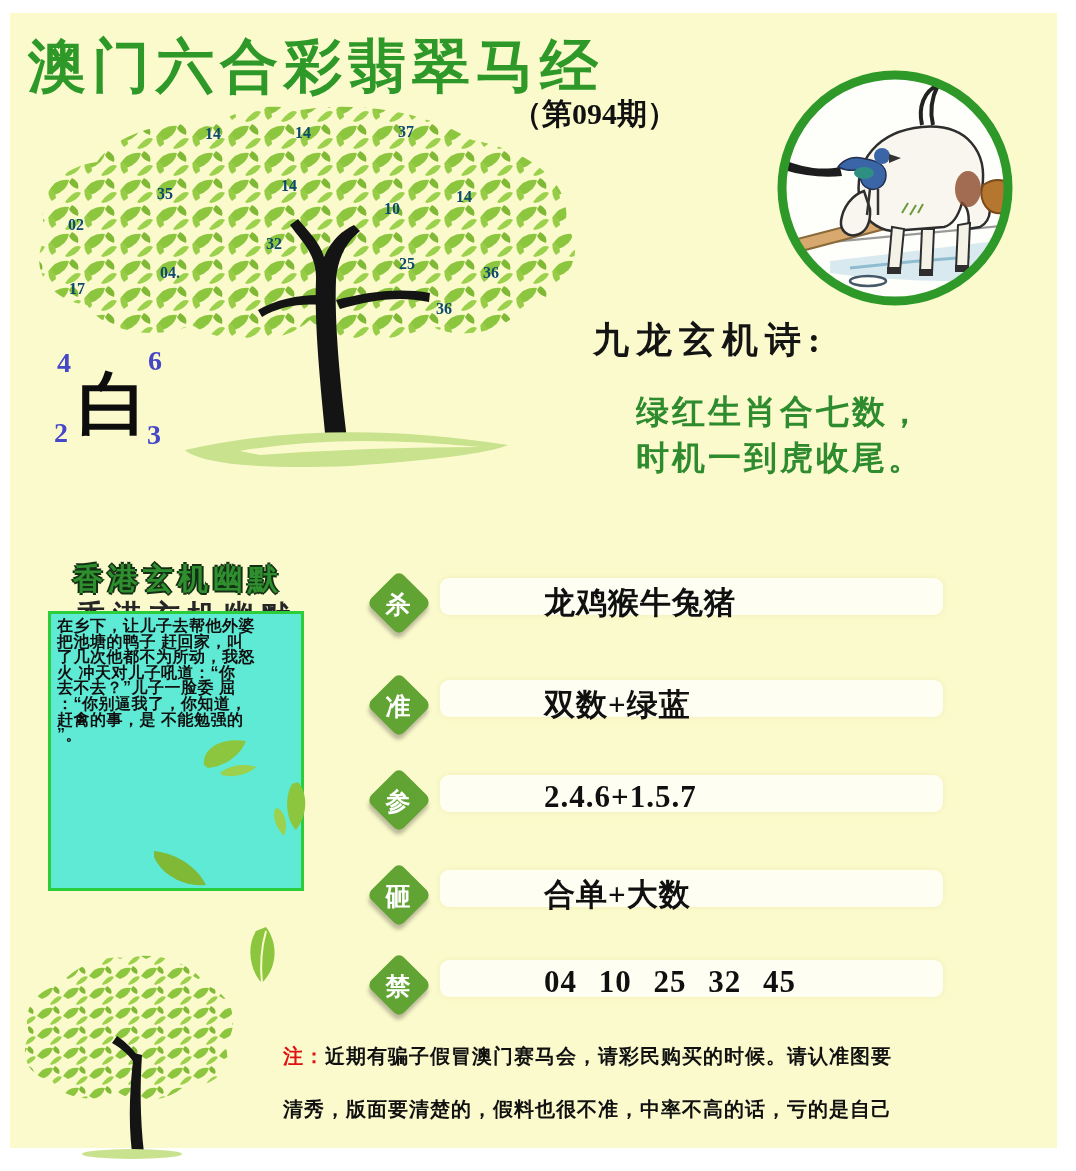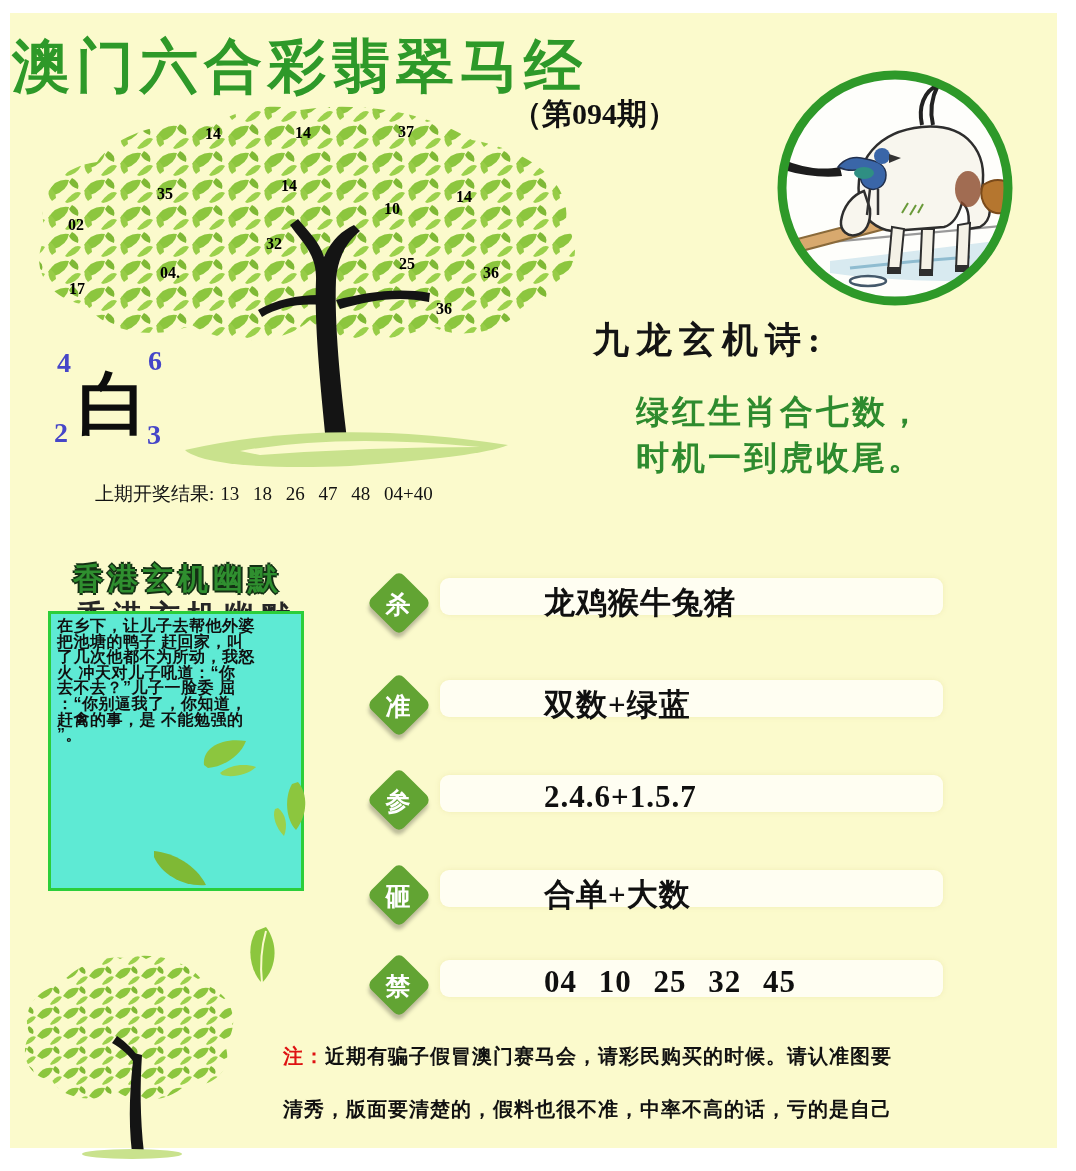--- a/index.html
+++ b/index.html
@@ -1,26 +1,26 @@
 <!DOCTYPE html>
 <html><head>
 <meta charset="utf-8">
 <style>
   html,body{margin:0;padding:0;background:#ffffff;}
   .page{position:relative;width:1076px;height:1171px;background:#ffffff;overflow:hidden;
         font-family:"Liberation Sans",sans-serif;}
   .panel{position:absolute;left:10px;top:13px;width:1047px;height:1135px;background:#FBFACC;}
   .abs{position:absolute;}
 
-  .title{left:12px;top:28px;font-size:58px;font-weight:900;color:#2E9929;
+  .title{left:28px;top:28px;font-size:58px;font-weight:900;color:#2E9929;
          letter-spacing:6px;font-family:"Liberation Sans",sans-serif;}
   .issue{left:512px;top:94px;font-size:30px;font-weight:600;color:#111;
          font-family:"Liberation Serif",serif;}
 
-  .tnum{position:absolute;font-size:16px;font-weight:700;color:#000000;
+  .tnum{position:absolute;font-size:16px;font-weight:700;color:#0c4a6e;
         font-family:"Liberation Serif",serif;z-index:3;}
 
   .poem-heading{left:593px;top:316px;font-size:36px;font-weight:700;color:#141414;
         letter-spacing:7px;font-family:"Liberation Serif",serif;}
   .poem-line{font-size:33px;font-weight:700;color:#2E8B2E;letter-spacing:3px;
         font-family:"Liberation Serif",serif;}
   .poem-line.l1{left:636px;top:390px;}
   .poem-line.l2{left:636px;top:436px;}
 
   .zchar{left:78px;top:358px;font-size:70px;font-weight:700;color:#0d0d0d;
@@ -154,23 +154,20 @@
   <div class="abs poem-heading">九龙玄机诗:</div>
   <div class="abs poem-line l1">绿红生肖合七数，</div>
   <div class="abs poem-line l2">时机一到虎收尾。</div>
 
   <div class="abs zchar">白</div>
   <span class="abs znum tl">4</span>
   <span class="abs znum tr">6</span>
   <span class="abs znum bl">2</span>
   <span class="abs znum br">3</span>
 
-  <div class="abs lastdraw">
-    <span>上期开奖结果:</span><span class="nums">13 18 26 47 48 04+40</span>
-  </div>
 
   <div class="abs humor-head-green">香港玄机幽默</div>
   <div class="abs humor-head-black">香港玄机幽默</div>
 
   <div class="abs joke-box">
     <div class="joke-text">
       <div>在乡下，让儿子去帮他外婆</div>
       <div>把池塘的鸭子 赶回家，叫</div>
       <div>了几次他都不为所动，我怒</div>
       <div>火 冲天对儿子吼道：“你</div>

